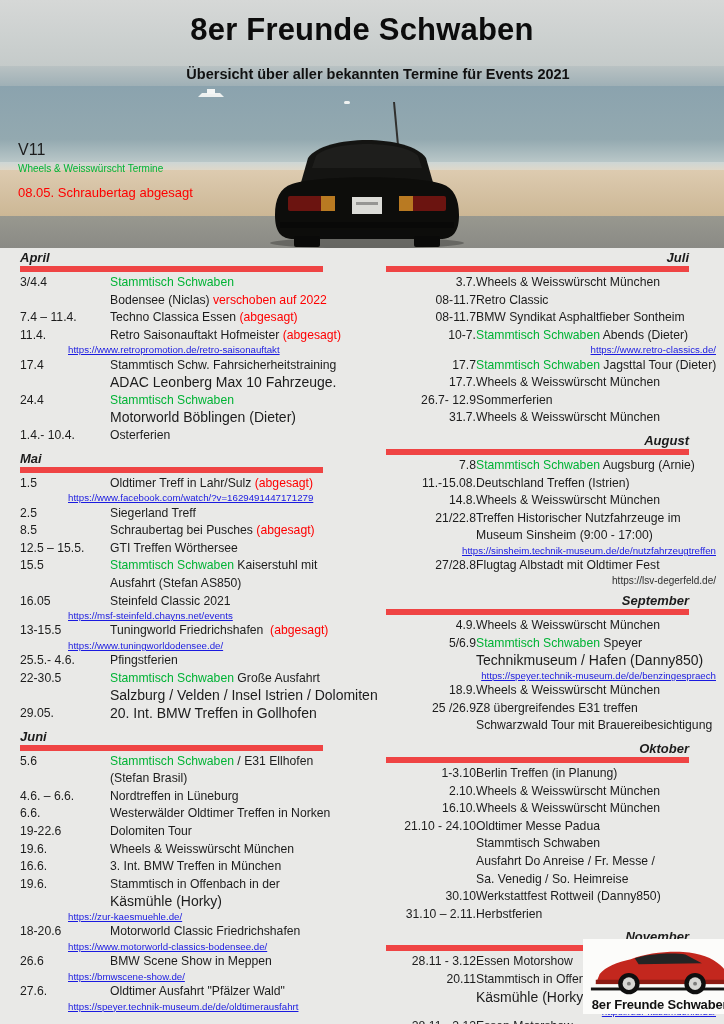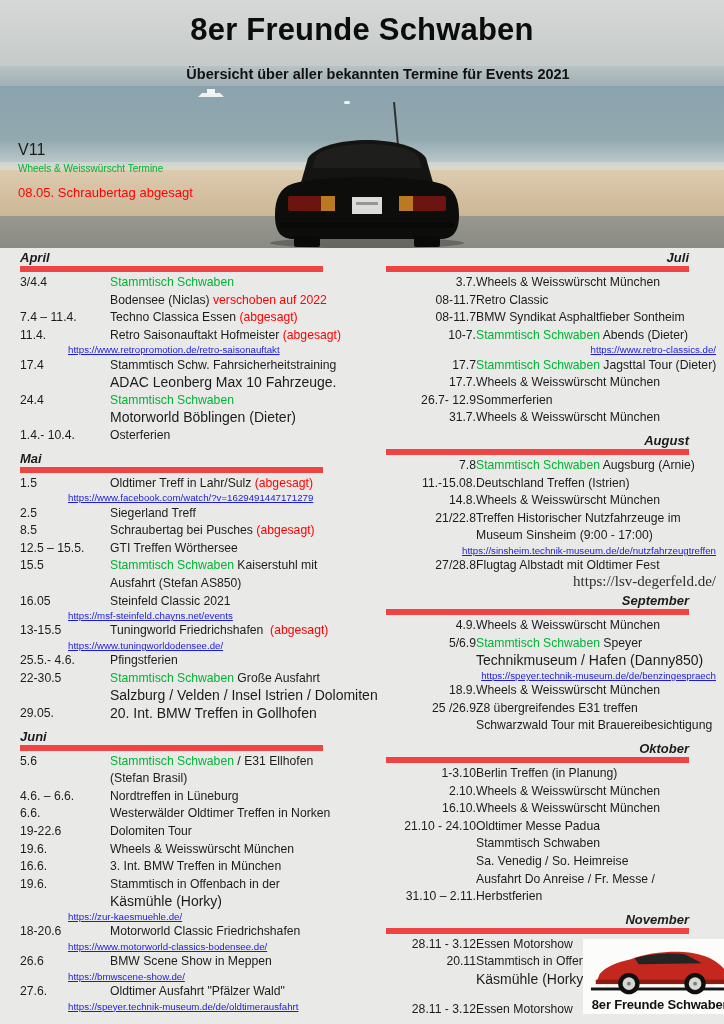--- a/index.html
+++ b/index.html
@@ -34,21 +34,21 @@
            border-bottom:6px solid #ef4444;padding-bottom:1px;margin-bottom:2px;}
   .row{display:flex;font-size:12.2px;line-height:17.6px;}
   .date{width:90px;flex:none;white-space:pre;}
   .desc{white-space:pre;}
   .desc.sm{font-size:14px;}
   .seg-k{color:#1c1c1c;}
   .seg-g{color:var(--g);}
   .seg-r{color:var(--r);}
   .linkline{display:block;margin-left:48px;font-size:9.7px;line-height:12.3px;
             color:var(--link);text-decoration:underline;white-space:pre;}
-  .linkline.plain{color:#2e2e2e;text-decoration:none;font-size:15px;font-family:Liberation Serif, serif;}
+  .linkline.plain{color:#2e2e2e;text-decoration:none;font-size:10px;}
   
   .logo{position:absolute;right:1px;bottom:10px;width:152px;background:#fcfcfa;
         padding:4px 2px 2px;text-align:center;z-index:3;}
   .logo svg{display:block;width:146px;height:54px;margin:0 auto;}
   .logo-text{font-size:13px;font-weight:bold;color:#111;white-space:nowrap;letter-spacing:-.2px;}
 </style>
 </head>
 <body>
 
 <div class="page">
@@ -354,25 +354,29 @@
           <div class="row">
             <div class="date">21.10 - 24.10</div>
             <div class="desc"><span class="seg-k">Oldtimer Messe Padua</span></div>
           </div>
           <div class="row">
             <div class="date"></div>
             <div class="desc"><span class="seg-k">Stammtisch Schwaben</span></div>
           </div>
           <div class="row">
             <div class="date"></div>
+            <div class="desc"><span class="seg-k">Ausfahrt Do Anreise / Fr. Messe /</span></div>
+          </div>
+          <div class="row">
+            <div class="date"></div>
             <div class="desc"><span class="seg-k">Sa. Venedig / So. Heimreise</span></div>
           </div>
           <div class="row">
-            <div class="date"></div>
-            <div class="desc"><span class="seg-k">Ausfahrt Do Anreise / Fr. Messe /</span></div>
+            <div class="date">30.10</div>
+            <div class="desc"><span class="seg-k">Werkstattfest Rottweil (Danny850)</span></div>
           </div>
           <div class="row">
             <div class="date">31.10 – 2.11.</div>
             <div class="desc"><span class="seg-k">Herbstferien</span></div>
           </div>
         </div>
         <div class="month">
           <div class="month-h">November</div>
           <div class="row">
             <div class="date">28.11 - 3.12</div>

